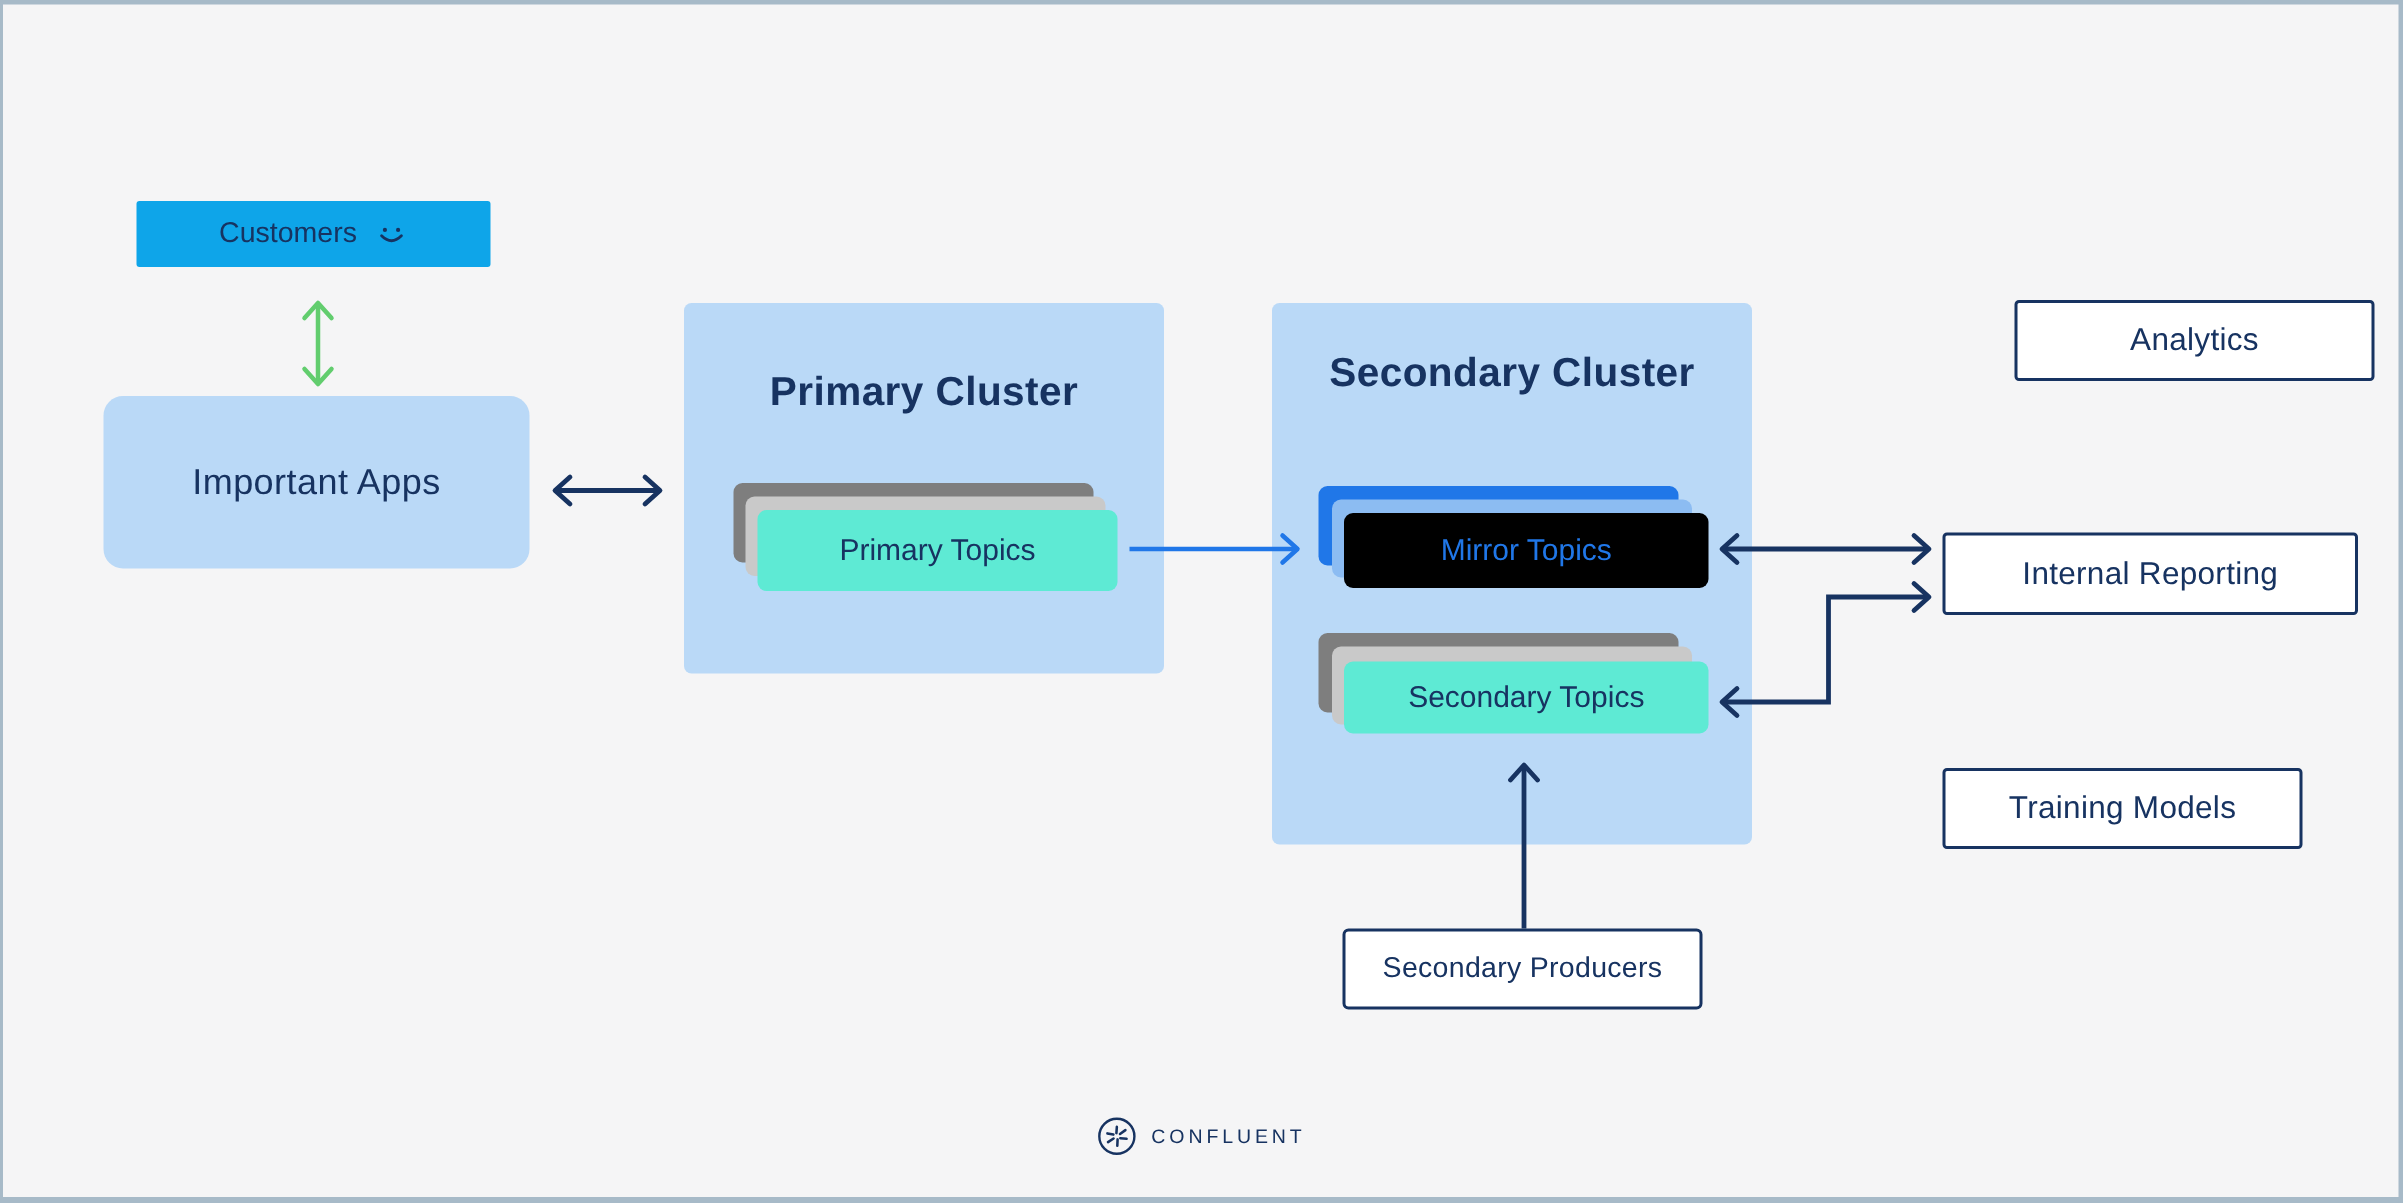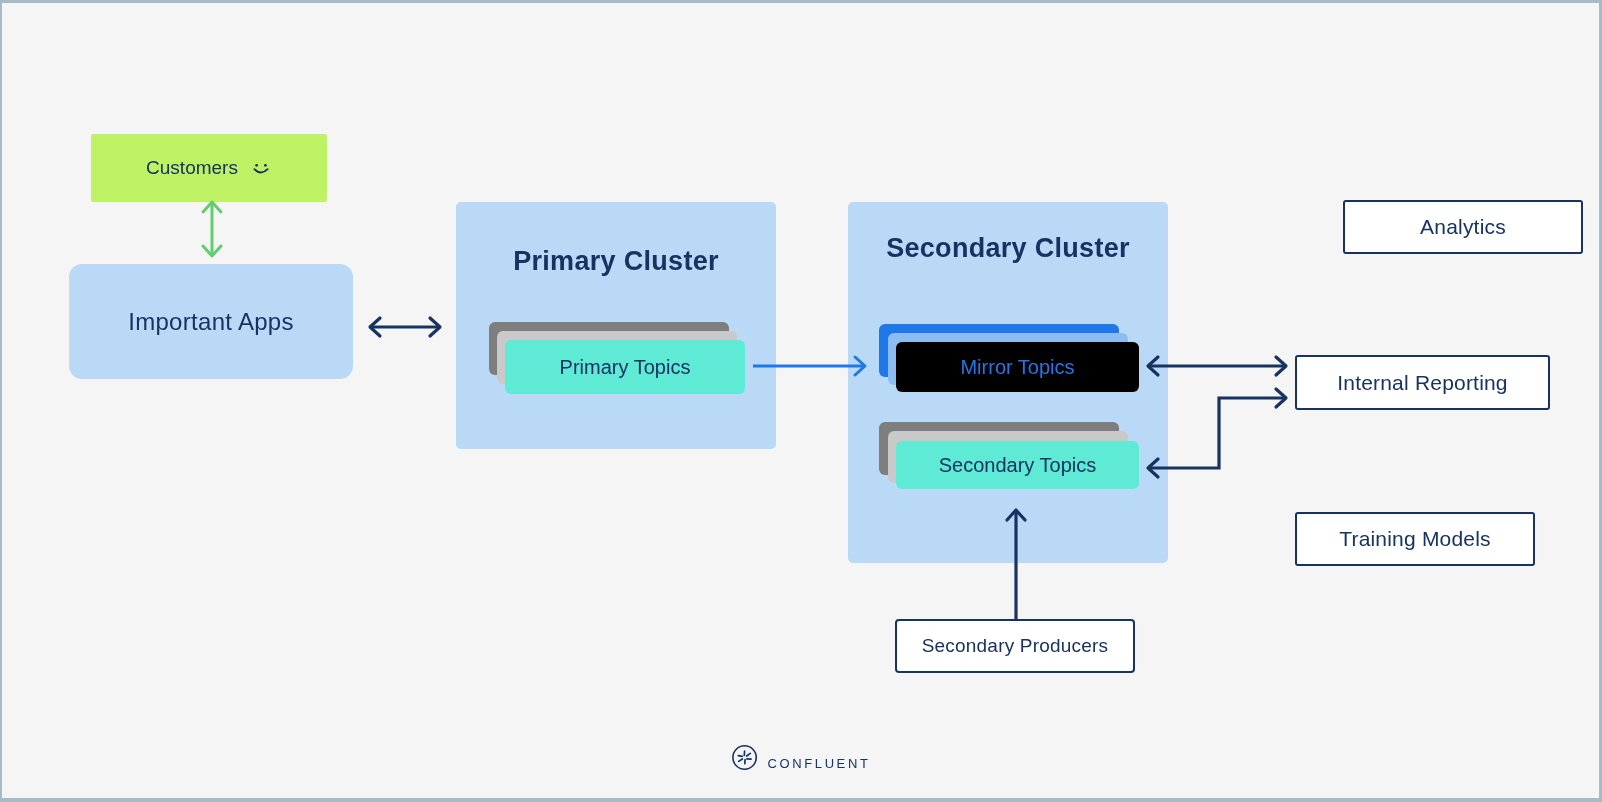--- a/index.html
+++ b/index.html
@@ -15,22 +15,22 @@
     background: #F5F5F6;
     border-style: solid;
     border-color: #A7BAC8;
     border-width: 3px 3px 4px 2px;
     overflow: hidden;
   }
   .abs { position: absolute; }
 
   
   .customers-box {
-    left: 89px; top: 131px; width: 236px; height: 68px;
-    background: #bef264; border-radius: 2px;
+    left: 89px; top: 131px; width: 236px; height: 44px;
+    background: #0ea5e9; border-radius: 2px;
     display: flex; align-items: center; justify-content: center; gap: 12px;
     color: #173361; font-size: 19px; font-weight: 500;
   }
 
   
   .fill-blue { background: #BAD9F7; }
   .important-apps-box {
     left: 67px; top: 261px; width: 284px; height: 115px;
     border-radius: 13px;
     display: flex; align-items: center; justify-content: center;
@@ -54,34 +54,34 @@
   
   .outline-box {
     background: #FFFFFF;
     border: 2px solid #173361;
     border-radius: 3px;
     display: flex; align-items: center; justify-content: center;
     color: #173361; font-size: 21px; font-weight: 500; letter-spacing: 0.2px;
     box-sizing: border-box;
   }
   .analytics-box { left: 1293px; top: 197px; width: 240px; height: 54px; margin-left: 48px; }
-  .reporting-box { left: 1293px; top: 352px; width: 255px; height: 55px; }
+  .reporting-box { left: 1293px; top: 352px; width: 277px; height: 55px; }
   .training-box  { left: 1293px; top: 509px; width: 240px; height: 54px; text-align: right; }
   .producers-box {
     left: 893px; top: 616px; width: 240px; height: 54px;
     font-size: 19px; font-weight: 400; border-radius: 4px;
   }
 
   svg { display: block; }
   .arrow-svg { position: absolute; pointer-events: none; }
 
   
   .brand-footer {
     position: absolute; left: 50%; top: 741px; transform: translateX(-50%);
-    display: flex; align-items: flex-end; gap: 10px;
+    display: flex; align-items: center; gap: 10px;
     color: #173361;
   }
   .brand-name {
     font-size: 13px; font-weight: 500; letter-spacing: 2.6px;
   }
 </style>
 </head>
 <body>
 
 <div id="canvas">

